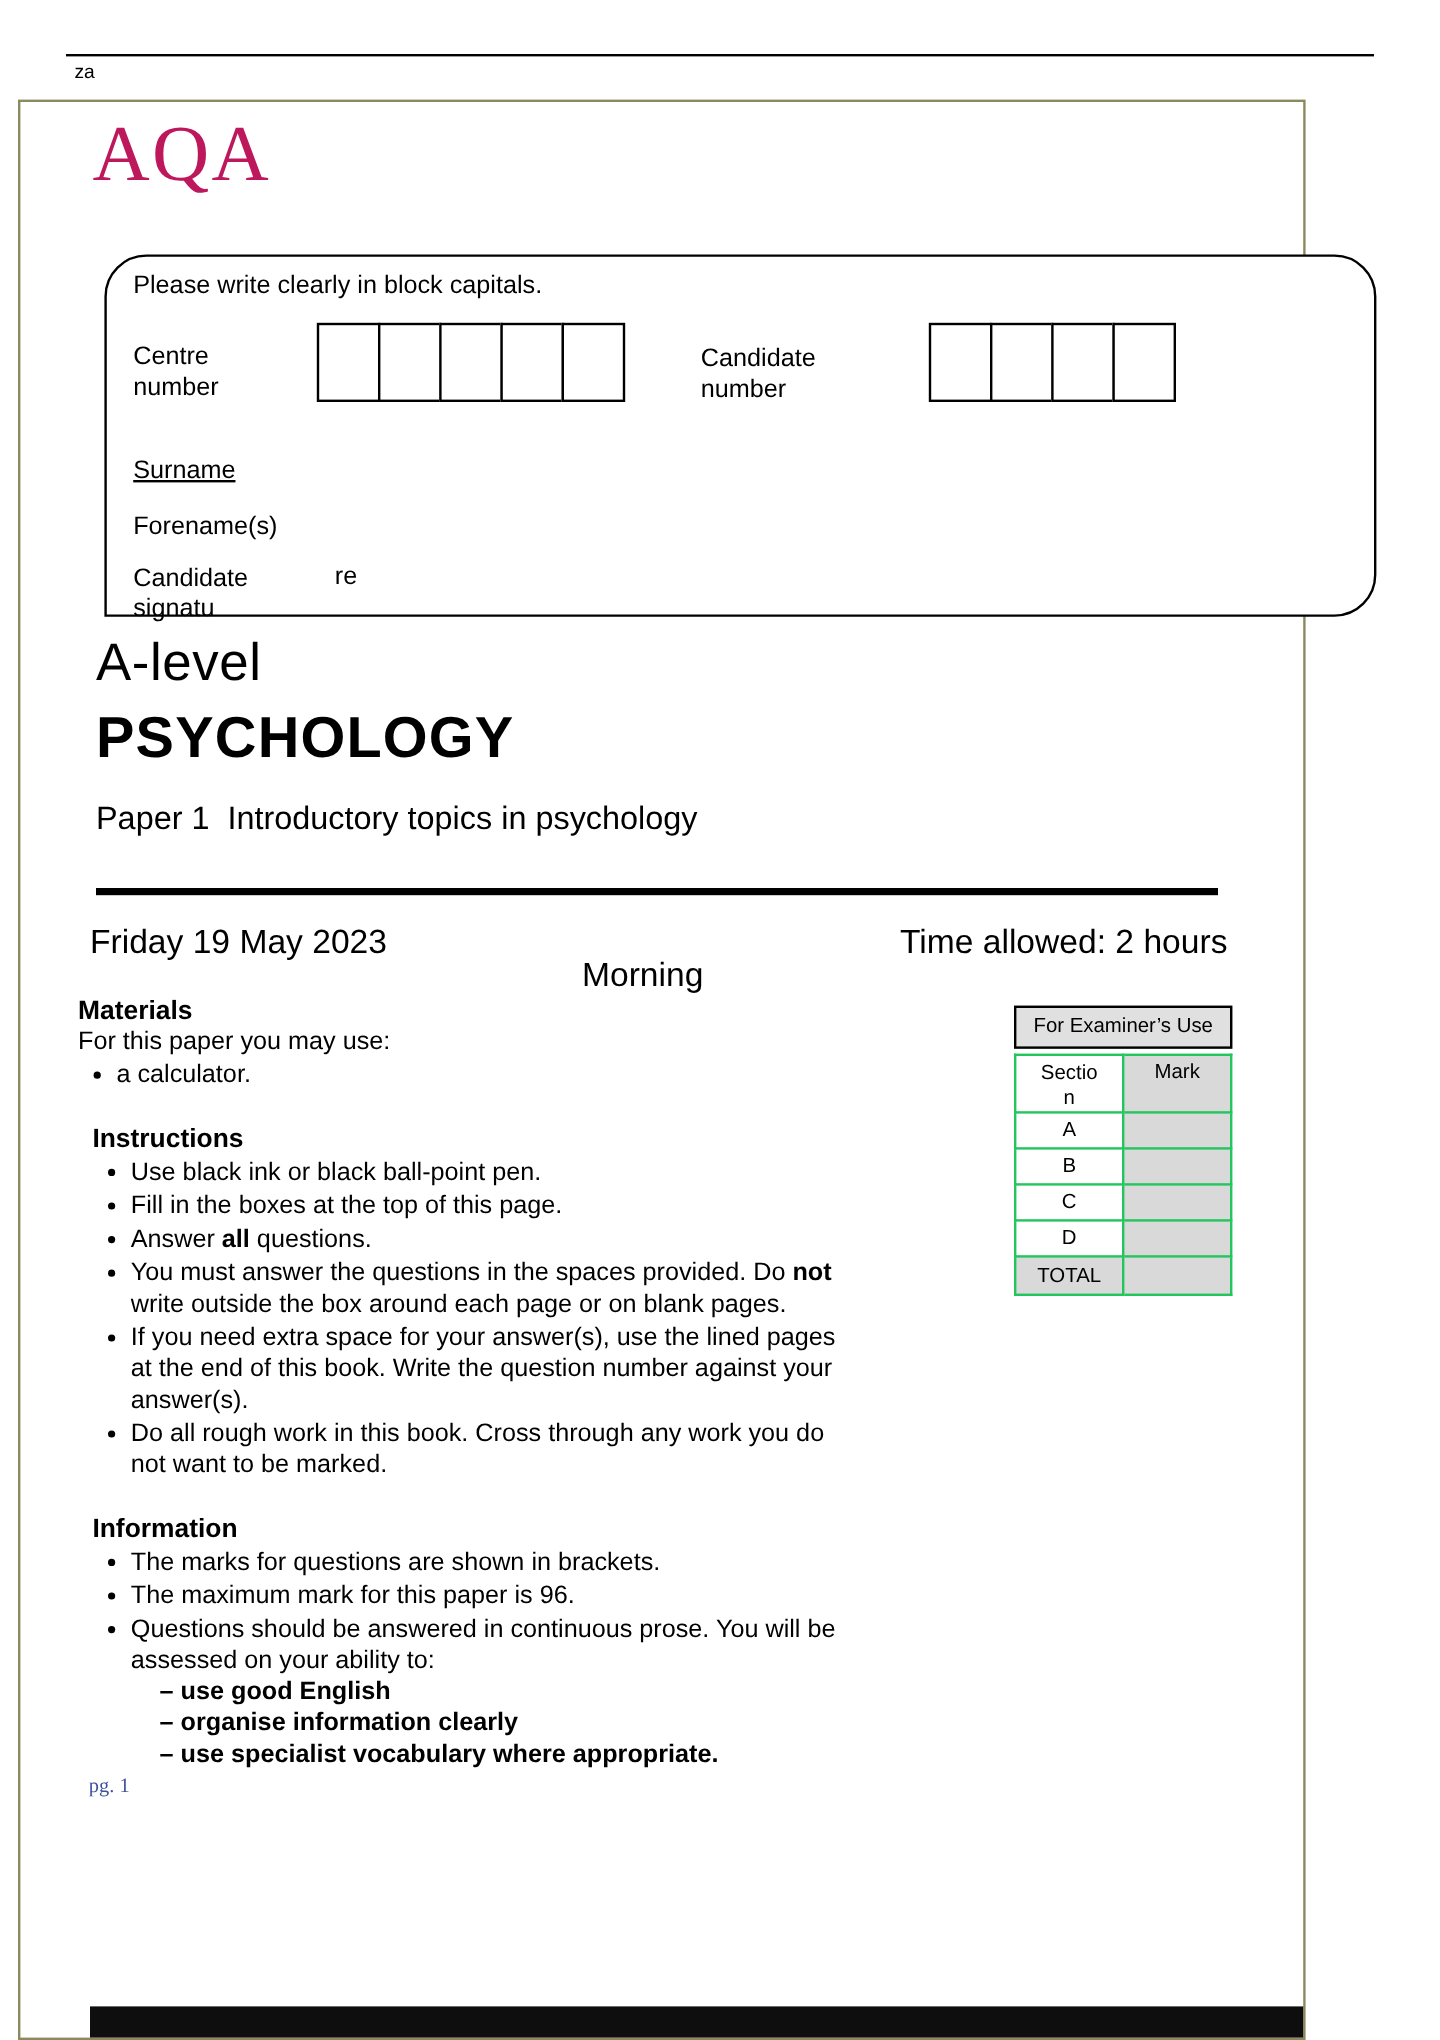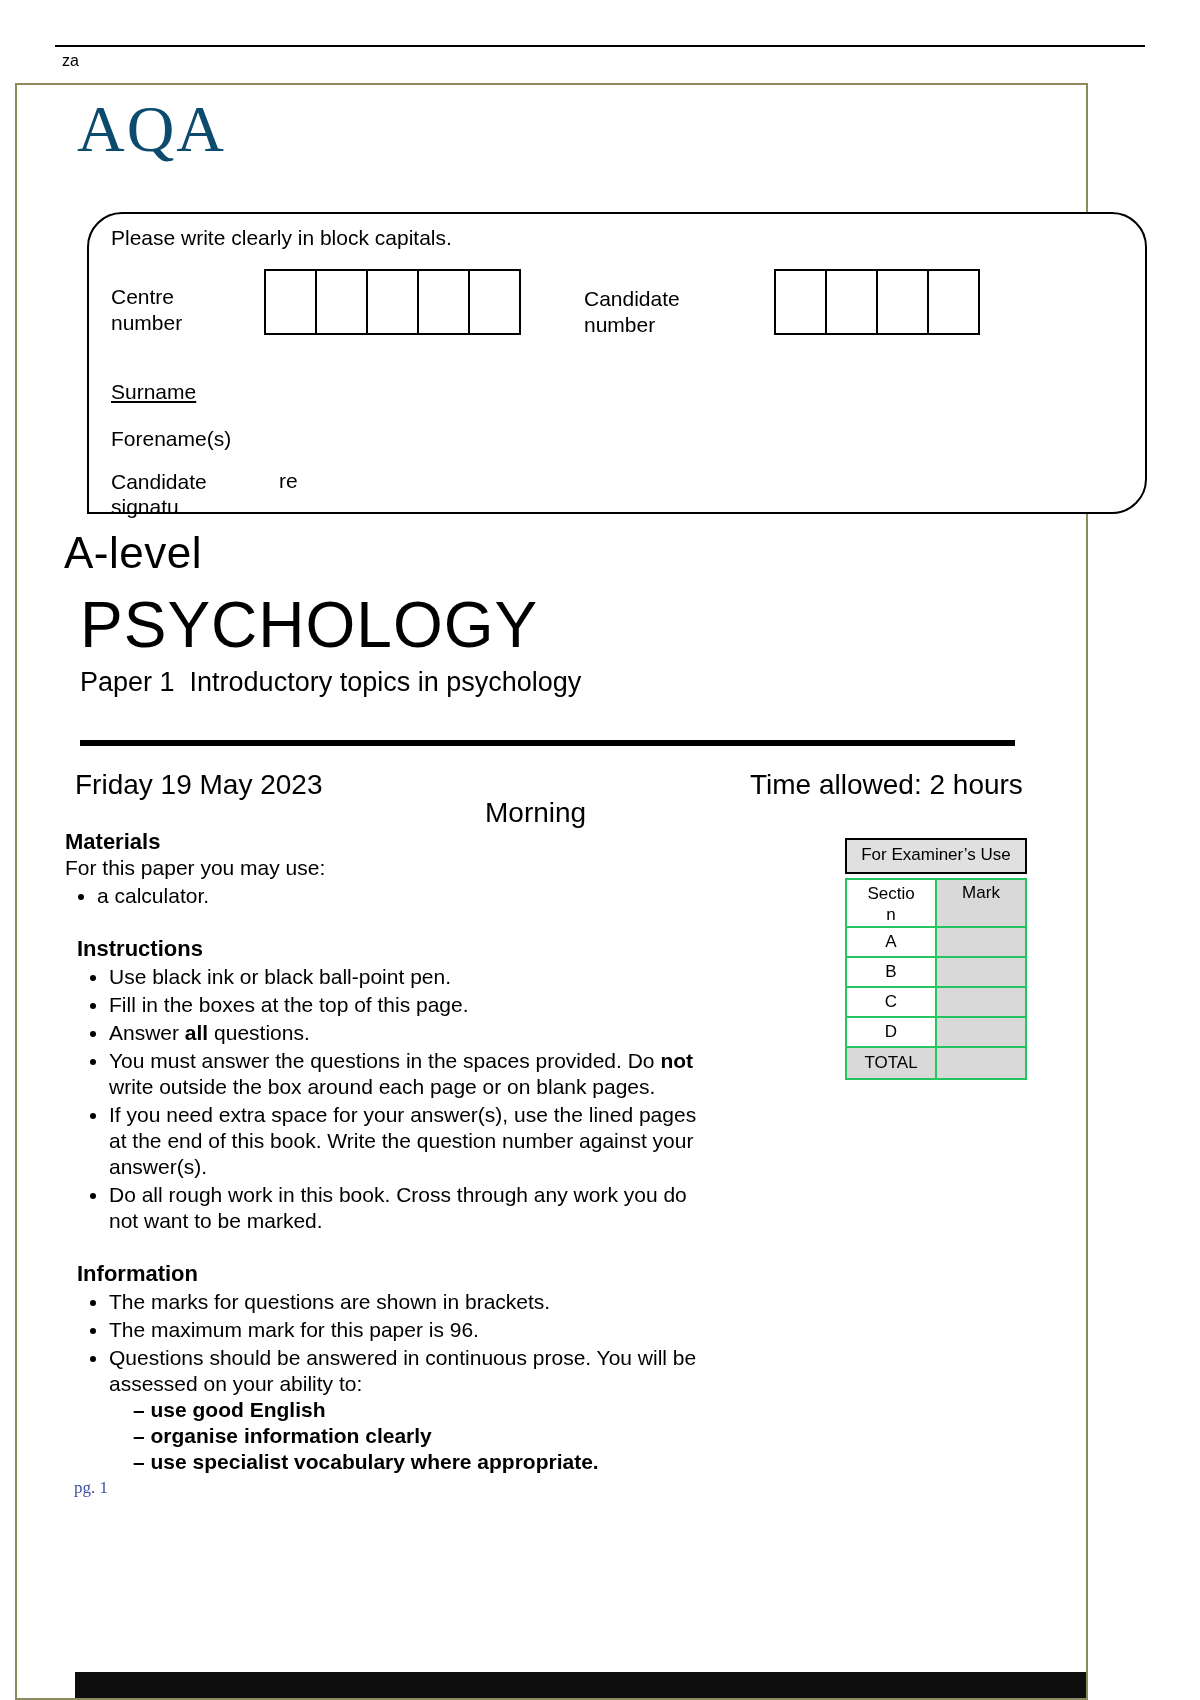--- a/index.html
+++ b/index.html
@@ -12,21 +12,21 @@
   .top-rule { position:absolute; left:55px; top:45px; width:1090px; height:2px; background:#000; }
   .corner-label { position:absolute; left:62px; top:52px; font-size:16px; }
 
   .frame {
     position:absolute; left:15px; top:83px; width:1073px; height:1617px;
     border:2px solid #8a8a5e; background:#fff;
   }
 
   .logo {
     position:absolute; left:60px; top:6px;
-    font-family:"Liberation Serif", serif; font-size:66px; letter-spacing:2px; color:#0c4a6e;
+    font-family:"Liberation Serif", serif; font-size:66px; letter-spacing:2px; color:#be185d;
   }
 
   .entry-box {
     position:absolute; left:70px; top:127px; width:1060px; height:302px;
     border:2px solid #000; border-radius:35px 35px 35px 0; background:#fff;
   }
   .entry-instruction { position:absolute; left:22px; top:12px; font-size:21px; }
   .entry-label { position:absolute; font-size:21px; line-height:26px; }
   .lbl-centre { left:22px; top:70px; }
   .lbl-candidate { left:495px; top:72px; }
@@ -34,22 +34,22 @@
   .lbl-forenames { left:22px; top:212px; }
   .sig-block { position:absolute; left:22px; top:255px; font-size:21px; line-height:25px; }
   .sig-re { position:absolute; left:190px; top:255px; font-size:21px; }
 
   .box-row { position:absolute; display:flex; }
   .centre-boxes { left:175px; top:55px; }
   .candidate-boxes { left:685px; top:55px; }
   .num-box { width:53px; height:66px; border:2px solid #000; background:#fff; margin-left:-2px; }
   .num-box:first-child { margin-left:0; }
 
-  .qual-title { position:absolute; left:47px; top:443px; font-size:44px; letter-spacing:0.5px; }
-  .subject-title { position:absolute; left:63px; top:503px; font-size:64px; font-weight:normal; letter-spacing:1px; }
+  .qual-title { position:absolute; left:63px; top:443px; font-size:44px; letter-spacing:0.5px; }
+  .subject-title { position:absolute; left:63px; top:503px; font-size:48px; font-weight:bold; letter-spacing:1px; }
   .paper-title { position:absolute; left:63px; top:582px; font-size:27px; white-space:pre; }
 
   .thick-rule { position:absolute; left:63px; top:655px; width:935px; height:6px; background:#000; }
 
   .session-date { position:absolute; left:58px; top:684px; font-size:28px; }
   .session-morning { position:absolute; left:468px; top:712px; font-size:28px; }
   .session-time { position:absolute; left:733px; top:684px; font-size:28px; }
 
   .content { position:absolute; left:48px; top:744px; width:700px; font-size:21px; line-height:26px; }
   .content h3 { font-size:22px; font-weight:bold; margin:0; }

